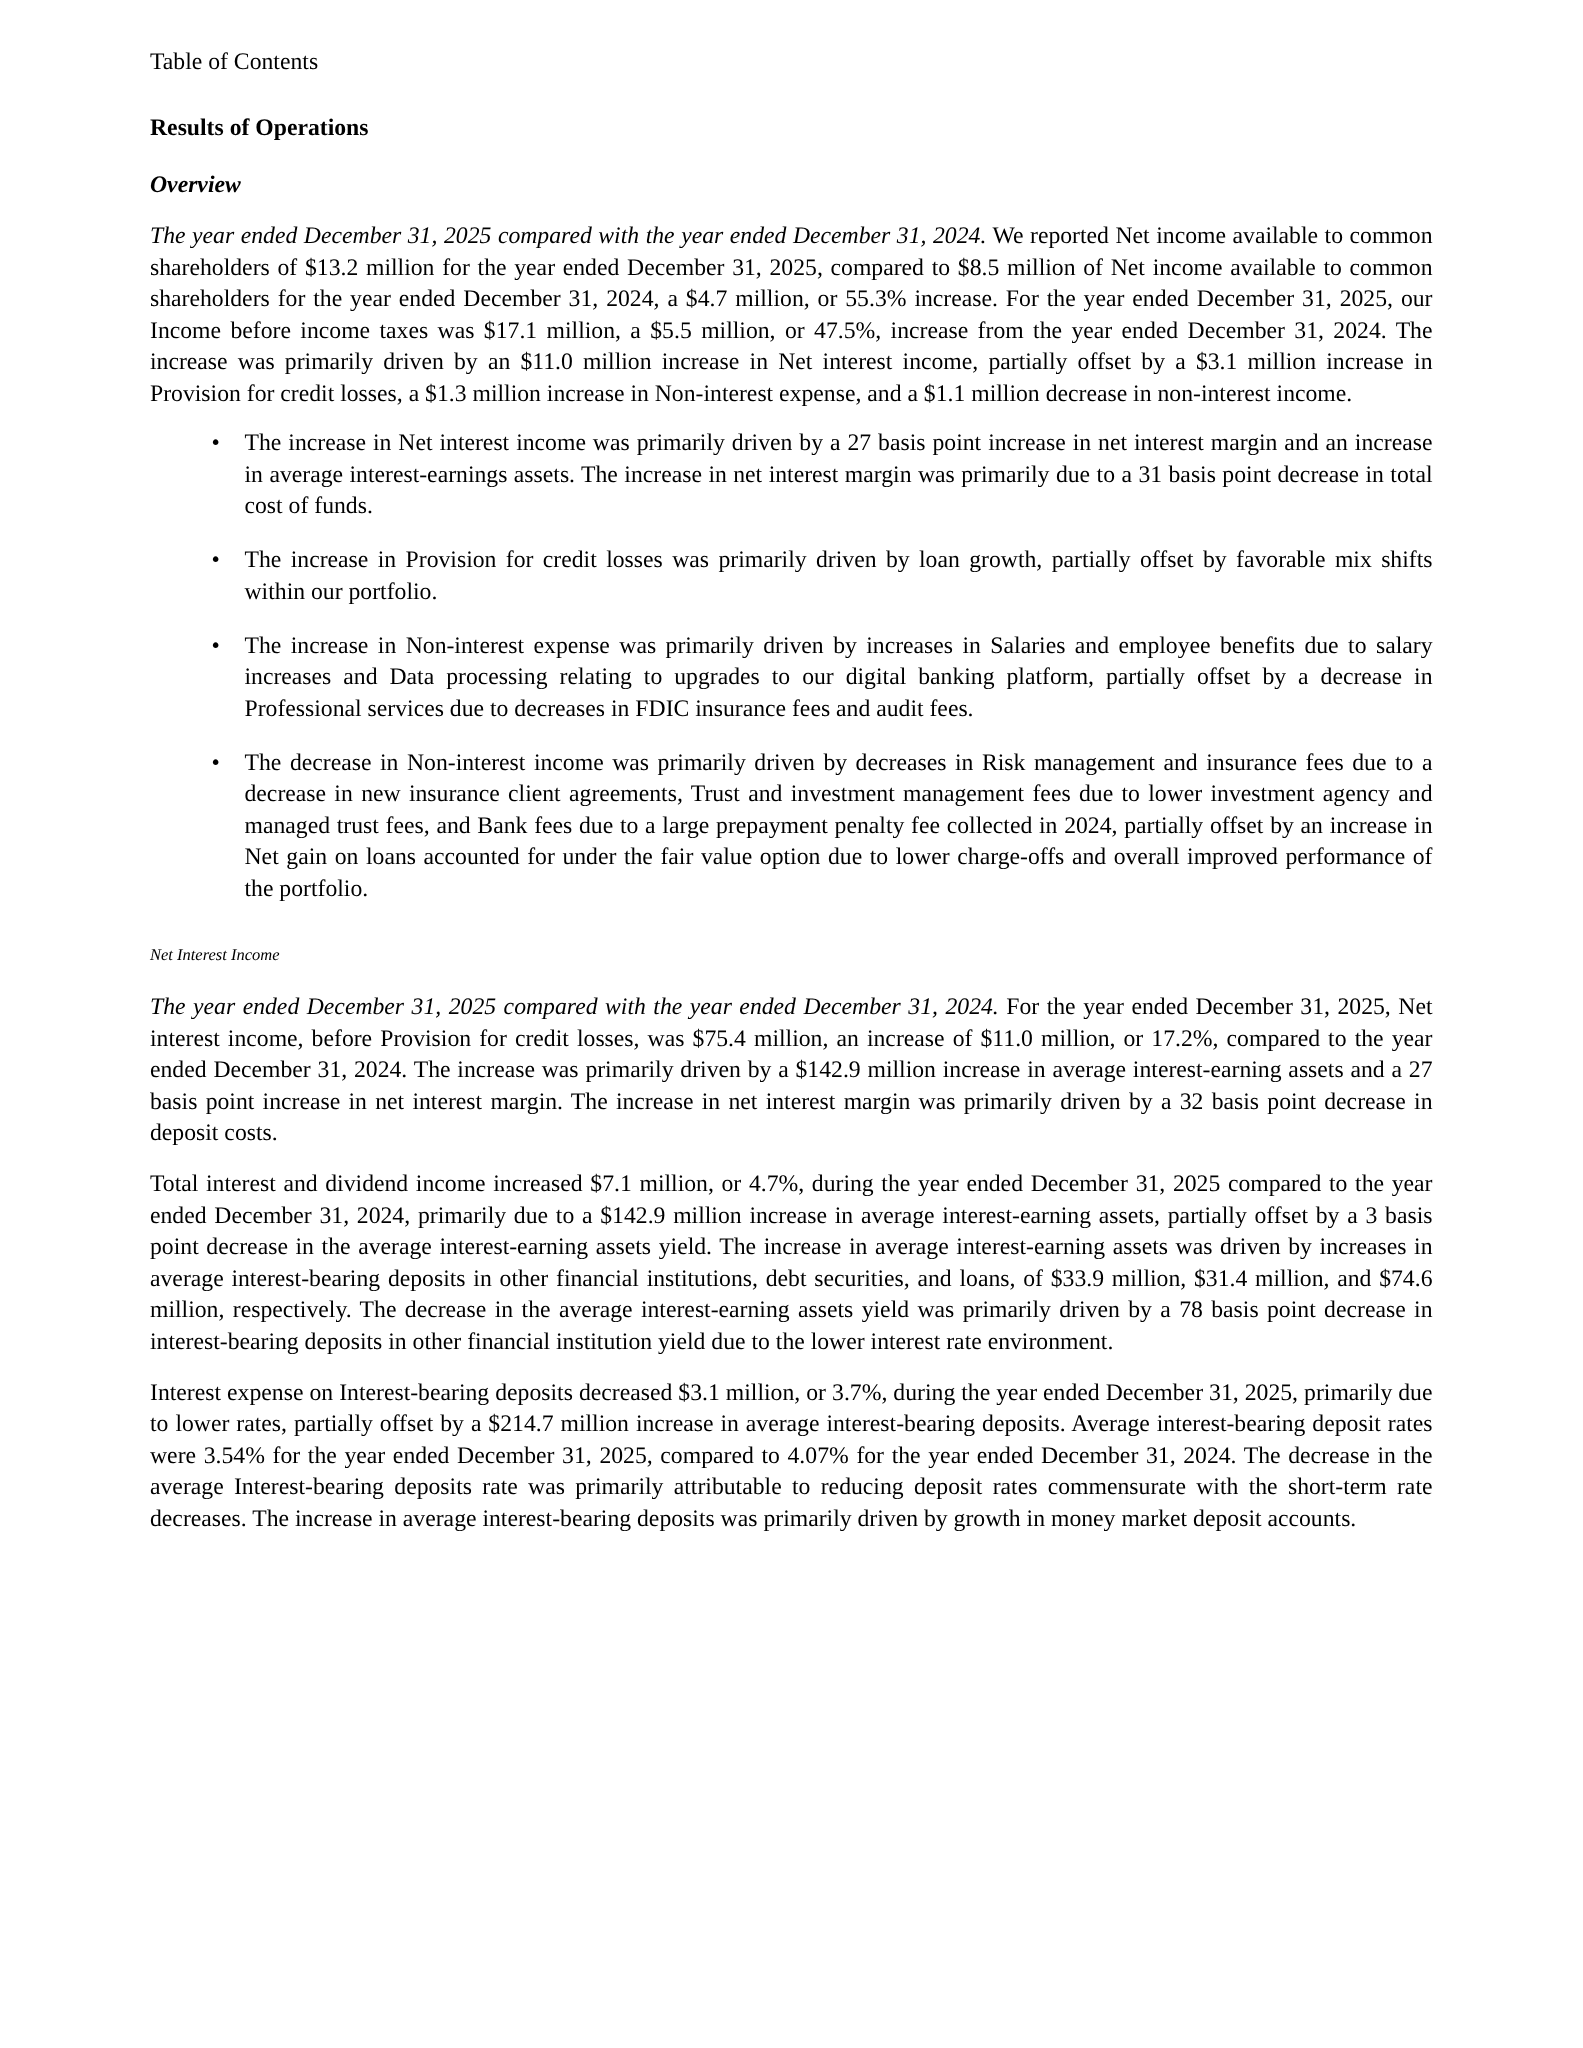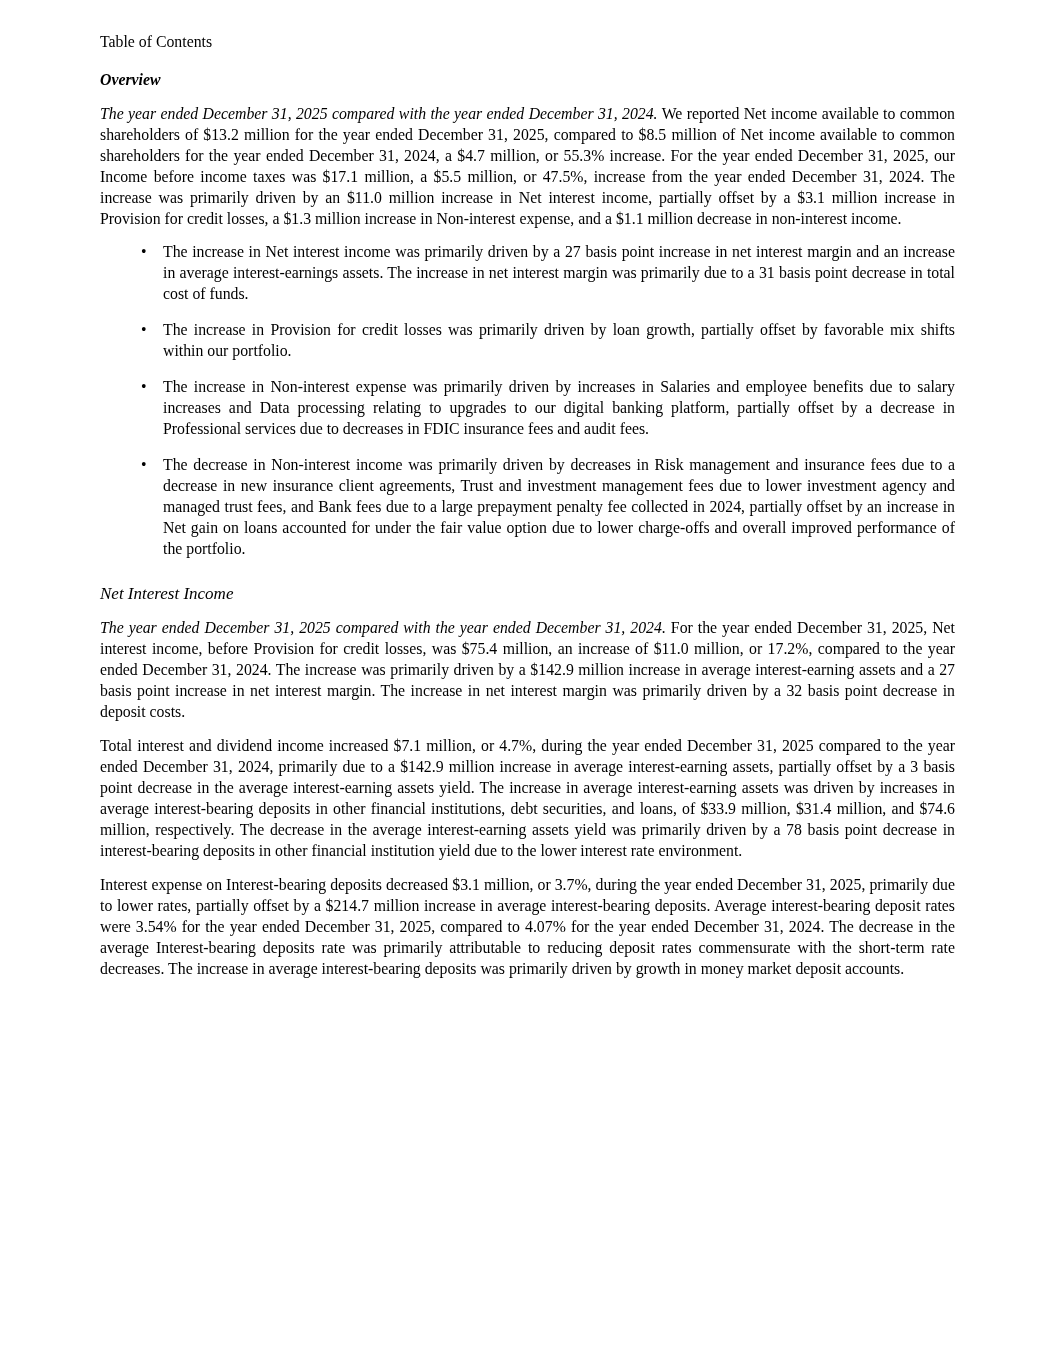--- a/index.html
+++ b/index.html
@@ -32,21 +32,21 @@
   .subheading {
     margin: 17px 0 0 0;
     font-style: italic;
     font-weight: bold;
     font-size: 15.8px;
   }
   .subheading-nii {
     margin: 24px 0 0 0;
     font-style: italic;
     font-weight: normal;
-    font-size: 17px;
+    font-size: 11px;
   }
   p.body-para {
     margin: 13px 0 0 0;
     text-align: justify;
   }
   .lead-italic {
     font-style: italic;
     margin-top: 28px;
   }
   ul.bullet-list {
@@ -77,20 +77,21 @@
   }
 </style>
 </head>
 <body>
 
 <div class="page">
   <div class="content">
 
     <div class="toc-link">Table of Contents</div>
 
+    <h1 class="section-title">Results of Operations</h1>
 
     <h2 class="subheading">Overview</h2>
 
     <p class="body-para">
       <span class="lead-italic">The year ended December 31, 2025 compared with the year ended December 31, 2024.</span><span> We reported Net income available to common shareholders of $13.2 million for the year ended December 31, 2025, compared to $8.5 million of Net income available to common shareholders for the year ended December 31, 2024, a $4.7 million, or 55.3% increase. For the year ended December 31, 2025, our Income before income taxes was $17.1 million, a $5.5 million, or 47.5%, increase from the year ended December 31, 2024. The increase was primarily driven by an $11.0 million increase in Net interest income, partially offset by a $3.1 million increase in Provision for credit losses, a $1.3 million increase in Non-interest expense, and a $1.1 million decrease in non-interest income.</span>
     </p>
 
     <ul class="bullet-list">
       <li>
         <span class="bullet-marker">•</span>

